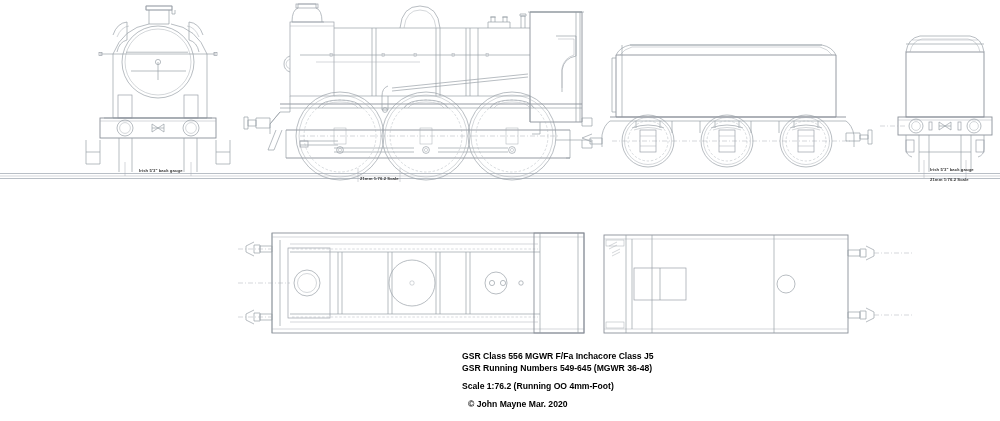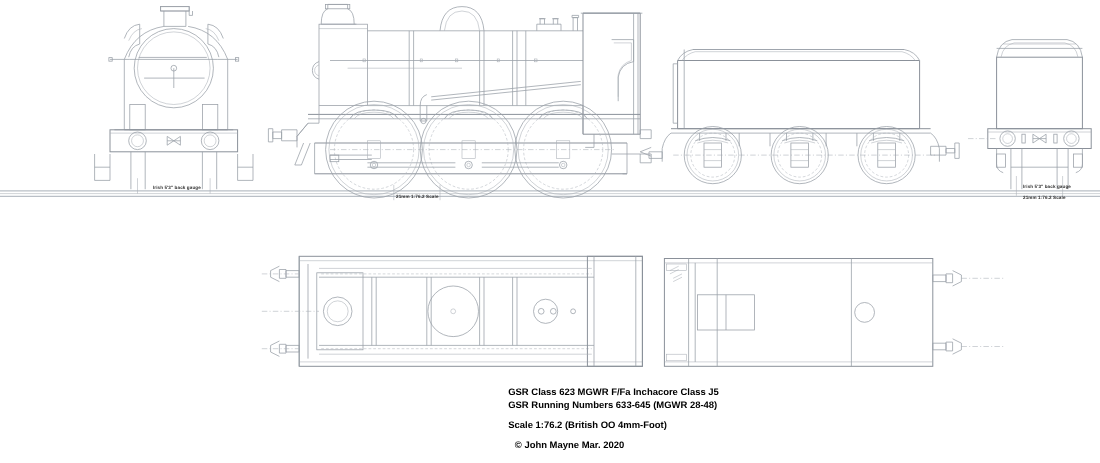--- a/index.html
+++ b/index.html
@@ -419,19 +419,19 @@
 
 <div class="tiny" style="left:139px;top:168px;">Irish 5'3" back gauge</div>
 
 <div class="tiny" style="left:360px;top:176px;">21mm 1:76.2 Scale</div>
 
 <div class="tiny" style="left:930px;top:167px;">Irish 5'3" back gauge</div>
 
 <div class="tiny" style="left:930px;top:177px;">21mm 1:76.2 Scale</div>
 
 <div id="titleblock">
-  <div>GSR Class 623 MGWR F/Fa Inchacore Class J5</div>
-  <div>GSR Running Numbers 633-645 (MGWR 28-48)</div>
-  <div class="gap">Scale 1:76.2 (British OO 4mm-Foot)</div>
+  <div>GSR Class 556 MGWR F/Fa Inchacore Class J5</div>
+  <div>GSR Running Numbers 549-645 (MGWR 36-48)</div>
+  <div class="gap">Scale 1:76.2 (Running OO 4mm-Foot)</div>
   <div class="cr">© John Mayne Mar. 2020</div>
 </div>
 
 </div>
 
 </body></html>

